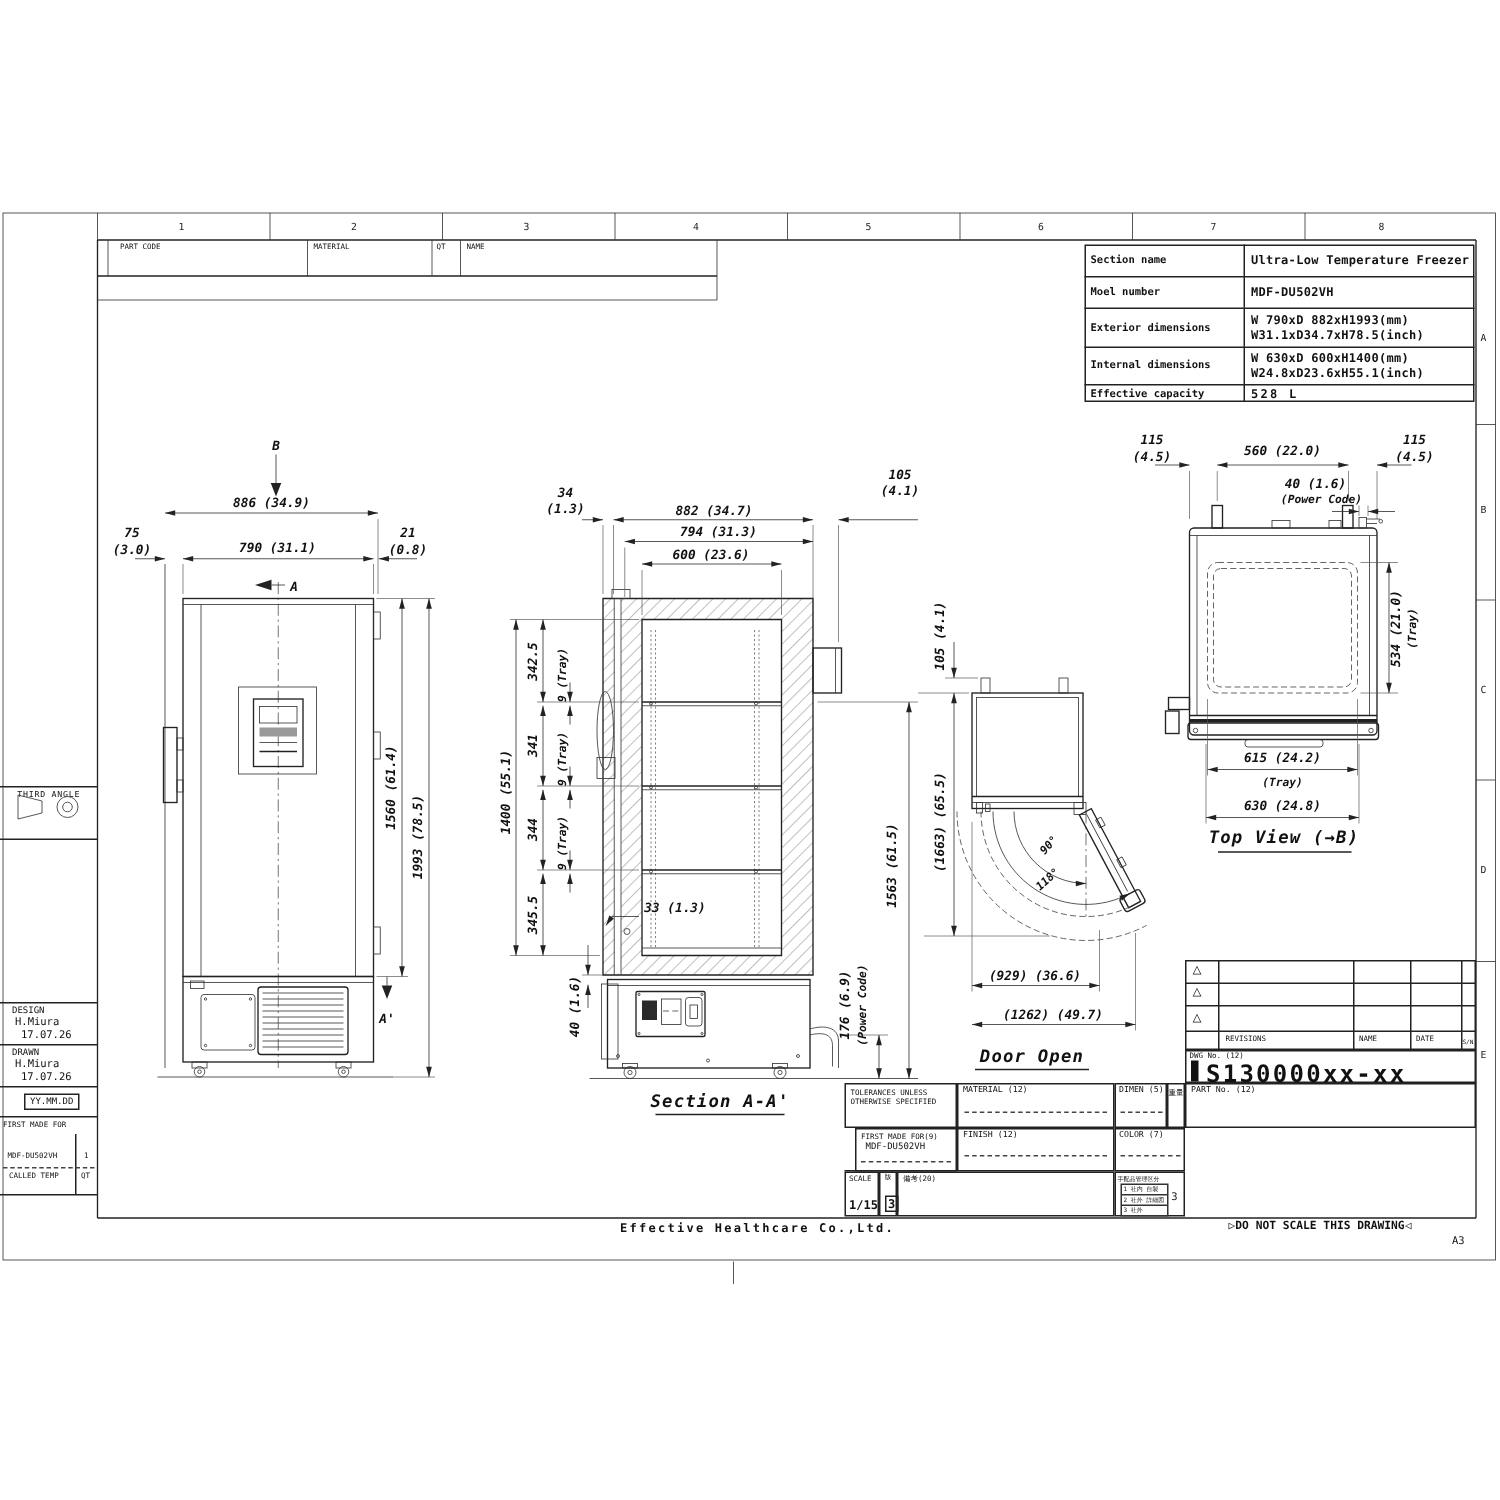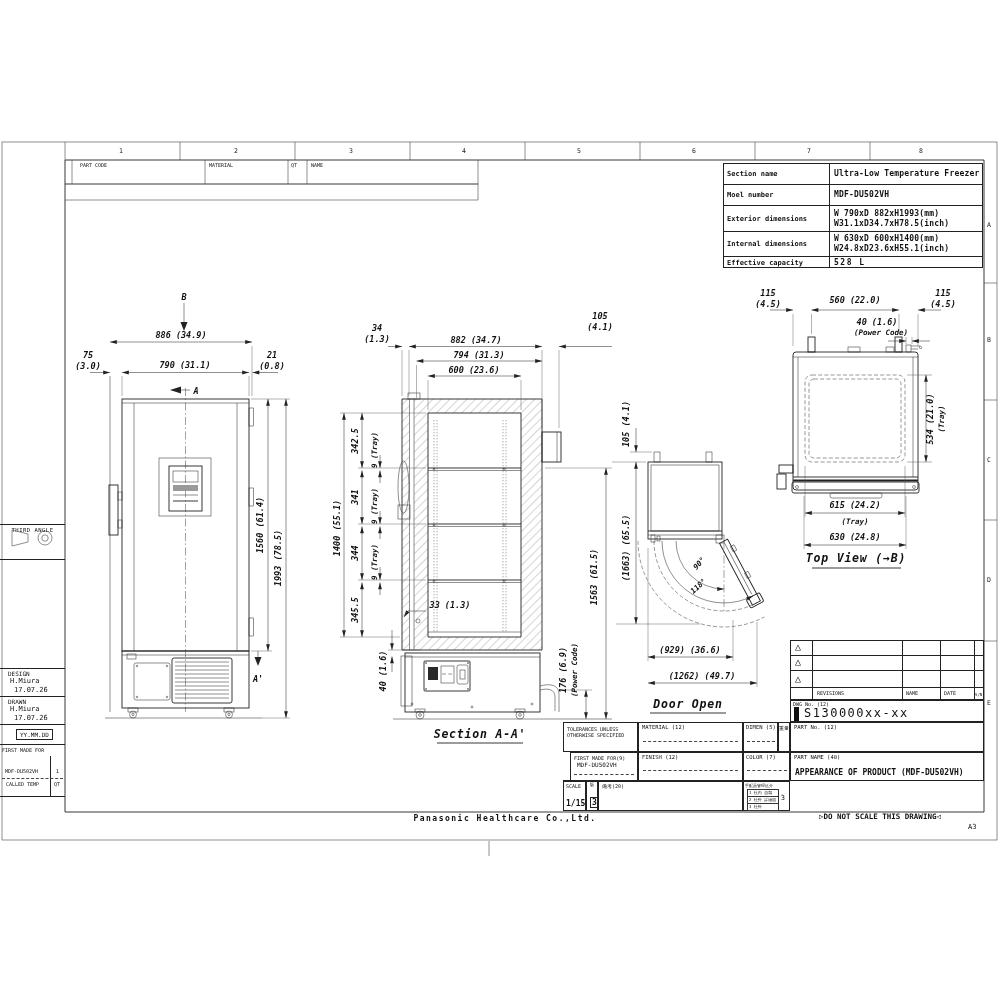--- a/index.html
+++ b/index.html
@@ -490,21 +490,21 @@
   <span class="tri" style="position:absolute;left:5px;top:32px;">△</span>
   <span class="lbl5" style="position:absolute;left:27px;top:50px;">REVISIONS</span>
   <span class="lbl5" style="position:absolute;left:116px;top:50px;">NAME</span>
   <span class="lbl5" style="position:absolute;left:154px;top:50px;">DATE</span>
   <span style="position:absolute;left:185px;top:52px;font-size:4px;">S/N</span>
 </div>
 <div class="abs" style="left:790px;top:700px;width:194px;height:22px;">
   <div class="cell" style="left:0;top:0;width:194px;height:22px;"></div>
   <span class="lbl5" style="position:absolute;left:3px;top:1px;">DWG No. (12)</span>
   <div style="position:absolute;left:4px;top:7px;width:5px;height:14px;background:#111;"></div>
-  <span style="position:absolute;left:14px;top:6px;font-size:12px;font-weight:400;letter-spacing:1.5px;">S130000xx-xx</span>
+  <span style="position:absolute;left:14px;top:6px;font-size:16px;font-weight:700;letter-spacing:1.5px;">S130000xx-xx</span>
 </div>
 
 <div class="abs" style="left:563px;top:722px;width:421px;height:89px;">
 
   <div class="cell" style="left:0;top:0;width:75px;height:30px;">
     <div class="lbl5" style="margin:3px 0 0 3px;">TOLERANCES UNLESS</div>
     <div class="lbl5" style="margin-left:3px;">OTHERWISE SPECIFIED</div>
   </div>
   <div class="cell" style="left:75px;top:0;width:105px;height:30px;">
     <div class="lbl55" style="margin:1px 0 0 3px;">MATERIAL (12)</div>
@@ -527,24 +527,20 @@
     <div class="lbl6" style="margin-left:6px;">MDF-DU502VH</div>
     <div class="dashline" style="left:3px;top:21px;width:60px;"></div>
   </div>
   <div class="cell" style="left:75px;top:30px;width:105px;height:29px;">
     <div class="lbl55" style="margin:1px 0 0 3px;">FINISH (12)</div>
     <div class="dashline" style="left:4px;top:17px;width:95px;"></div>
   </div>
   <div class="cell" style="left:180px;top:30px;width:47px;height:29px;">
     <div class="lbl55" style="margin:1px 0 0 2px;">COLOR (7)</div>
     <div class="dashline" style="left:3px;top:17px;width:40px;"></div>
-  </div>
-  <div class="cell" style="left:227px;top:30px;width:194px;height:29px;">
-    <div class="lbl55" style="margin:1px 0 0 3px;">PART NAME (40)</div>
-    <div style="position:absolute;left:4px;bottom:3px;font-size:8px;font-weight:600;">APPEARANCE OF PRODUCT (MDF-DU502VH)</div>
   </div>
 
   <div class="cell" style="left:0;top:59px;width:23px;height:30px;">
     <div class="lbl5" style="margin:1px 0 0 2px;">SCALE</div>
     <div style="position:absolute;left:2px;bottom:2px;font-size:8px;font-weight:600;">1/15</div>
   </div>
   <div class="cell" style="left:23px;top:59px;width:12px;height:30px;">
     <div style="font-size:4.5px;text-align:center;">版</div>
     <div style="position:absolute;left:3px;bottom:2px;font-size:8px;font-weight:600;border:0.8px solid #222;padding:0 1px;">3</div>
   </div>
@@ -555,19 +551,19 @@
     <div style="font-size:4px;white-space:nowrap;margin:1px 0 0 1px;">手配品管理区分</div>
     <div style="position:absolute;left:3px;top:7px;width:30px;border:0.6px solid #333;font-size:4px;line-height:6px;">
       <div style="border-bottom:0.6px solid #333;padding-left:1px;">1 社内 自製</div>
       <div style="border-bottom:0.6px solid #333;padding-left:1px;">2 社外 詳細図</div>
       <div style="padding-left:1px;">3 社外</div>
     </div>
     <div style="position:absolute;right:4px;top:12px;font-size:7px;">3</div>
   </div>
 </div>
 
-<div class="abs" style="left:395px;top:814px;width:220px;text-align:center;font-size:8px;letter-spacing:1.5px;font-weight:600;">Panasonic Healthcare Co.,Ltd.</div>
+<div class="abs" style="left:395px;top:814px;width:220px;text-align:center;font-size:8px;letter-spacing:1.5px;font-weight:600;">Effective Healthcare Co.,Ltd.</div>
 <div class="abs" style="left:795px;top:812px;width:170px;text-align:center;font-size:7.5px;font-weight:600;white-space:nowrap;">
   <span>▷</span><span>DO NOT SCALE THIS DRAWING</span><span>◁</span>
 </div>
 <div class="abs" style="left:968px;top:823px;font-size:7px;">A3</div>
 
 </div>
 
 </body></html>

